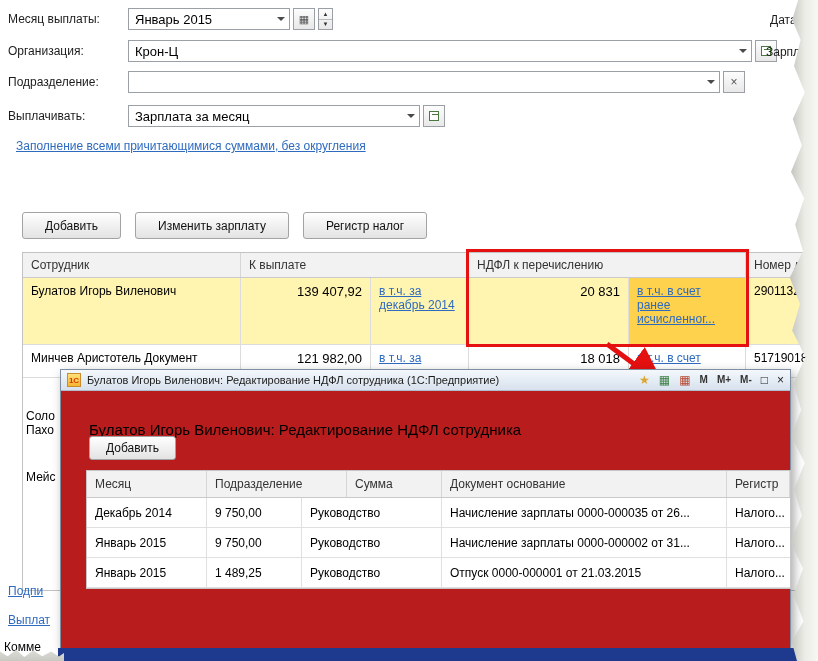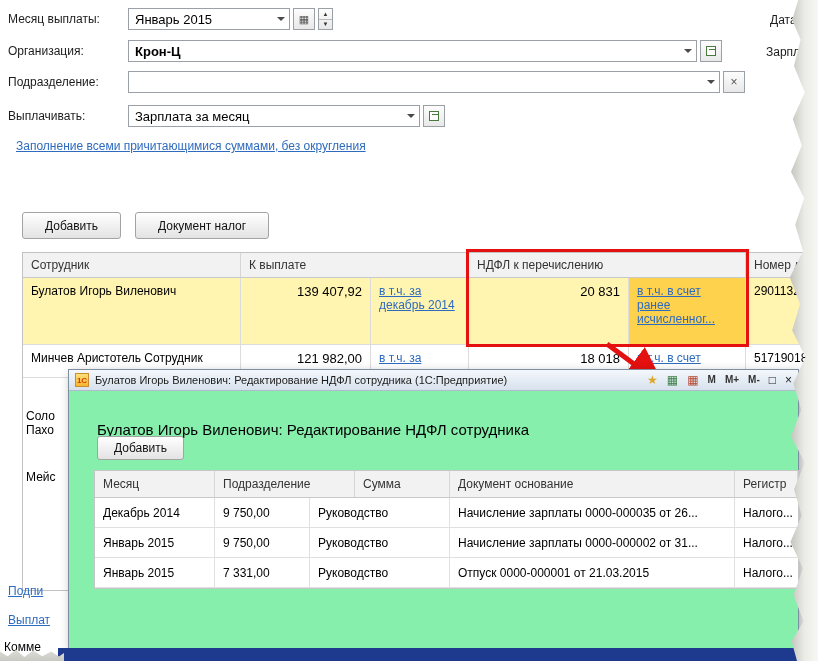--- a/index.html
+++ b/index.html
@@ -50,21 +50,21 @@
   .selected{background:var(--selection-yellow);}
   .tall{height:67px;}
   .row2{height:33px;}
   .focused{background:var(--focused-cell-yellow);}
   .filler{height:212px;background:#fff;}
 
   .fragment{position:absolute;font-size:12px;white-space:nowrap;z-index:2;}
   .red-box{position:absolute;left:466px;top:249px;width:283px;height:98px;border:3px solid var(--accent-red);z-index:5;pointer-events:none;}
   .arrow-svg{position:absolute;left:595px;top:338px;z-index:6;pointer-events:none;}
 
-  .dialog{position:absolute;left:68px;top:369px;width:731px;height:280px;background:#86efac;border:1px solid #7d8fa0;box-shadow:3px 4px 10px rgba(0,0,0,0.35);z-index:8;}
+  .dialog{position:absolute;left:60px;top:369px;width:731px;height:280px;background:#b91c1c;border:1px solid #7d8fa0;box-shadow:3px 4px 10px rgba(0,0,0,0.35);z-index:8;}
   .dlg-title{display:flex;align-items:center;gap:6px;height:21px;padding:0 6px;background:linear-gradient(#f4f8fc,#d7e1ed);border-bottom:1px solid #aebccb;}
   .oneC-icon{flex:0 0 auto;width:14px;height:14px;border:1px solid #c98d2e;background:linear-gradient(#ffe07a,#f6b62f);color:#d43a02;font-size:8px;font-weight:bold;display:flex;align-items:center;justify-content:center;}
   .dlg-title-text{flex:1 1 auto;font-size:11px;color:#1b1b1b;white-space:nowrap;overflow:hidden;}
   .dlg-icons{display:flex;align-items:center;gap:9px;flex:0 0 auto;}
   .ti{font-size:11px;color:#444;line-height:1;cursor:pointer;}
   .ti.star{color:#d9a62e;font-size:12px;}
   .ti.grid{color:#3a7d44;font-size:12px;}
   .ti.calr{color:#b5452f;font-size:12px;}
   .ti.mbtn{font-size:10px;font-weight:bold;color:#333;}
   .ti.sys{font-size:12px;color:#222;}
@@ -107,21 +107,21 @@
       </span>
     <span class="spinner">
       <span class="spin">▲</span>
       <span class="spin">▼</span>
     </span>
   </div>
   <span class="toplabel" style="left:770px;top:13px;">Дата:</span>
 
   <div class="frow" style="top:40px;">
     <span class="flabel">Организация:</span>
-    <div class="field" style="width:569px;font-weight:bold;">
+    <div class="field" style="width:624px;">
       <span class="fval">Крон-Ц</span>
       <span class="combo-btn">
           <span class="tri"></span>
         </span>
     </div>
     <span class="sq-btn">
         <span class="ic-open"></span>
       </span>
   </div>
   <span class="toplabel" style="left:766px;top:45px;">Зарпл</span>
@@ -150,40 +150,41 @@
     <span class="sq-btn">
         <span class="ic-open"></span>
       </span>
   </div>
 
   <span class="toplink link">Заполнение всеми причитающимися суммами, без округления</span>
 
 
   <div class="toolbar">
     <button class="btn">Добавить</button>
-    <button class="btn">Документ налог</button>
+    <button class="btn">Изменить зарплату</button>
+    <button class="btn">Регистр налог</button>
   </div>
 
   <div class="etable">
     <div class="et-head">
       <div class="hcell c1">Сотрудник</div>
       <div class="hcell c23h">К выплате</div>
       <div class="hcell c45h">НДФЛ к перечислению</div>
       <div class="hcell c6">Номер ли</div>
     </div>
     <div class="et-row selected tall">
       <div class="cell c1">Булатов Игорь Виленович</div>
       <div class="cell c2">139 407,92</div>
       <div class="cell c3"><span class="link">в т.ч. за декабрь 2014</span></div>
       <div class="cell c4">20 831</div>
       <div class="cell c5 focused"><span class="link">в т.ч. в счет ранее исчисленног...</span></div>
       <div class="cell c6">290113288</div>
     </div>
     <div class="et-row row2">
-      <div class="cell c1">Минчев Аристотель Сотрудник</div>
+      <div class="cell c1">Минчев Аристотель Документ</div>
       <div class="cell c2">121 982,00</div>
       <div class="cell c3"><span class="link">в т.ч. за</span></div>
       <div class="cell c4">18 018</div>
       <div class="cell c5"><span class="link">в т.ч. в счет</span></div>
       <div class="cell c6">517190185</div>
     </div>
     <div class="filler"></div>
   </div>
 
   <span class="fragment" style="left:26px;top:409px;">Соло</span>
@@ -241,21 +242,21 @@
       </div>
       <div class="dt-row">
         <div class="dcell d1">Январь 2015</div>
         <div class="dcell d2">9 750,00</div>
         <div class="dcell d3">Руководство</div>
         <div class="dcell d4">Начисление зарплаты 0000-000002 от 31...</div>
         <div class="dcell d5">Налого...</div>
       </div>
       <div class="dt-row">
         <div class="dcell d1">Январь 2015</div>
-        <div class="dcell d2">7 331,00</div>
+        <div class="dcell d2">1 489,25</div>
         <div class="dcell d3">Руководство</div>
         <div class="dcell d4">Отпуск 0000-000001 от 21.03.2015</div>
         <div class="dcell d5">Налого...</div>
       </div>
     </div>
   </div>
 
   <div class="taskbar"></div>
 
   <div class="torn-right"></div>

